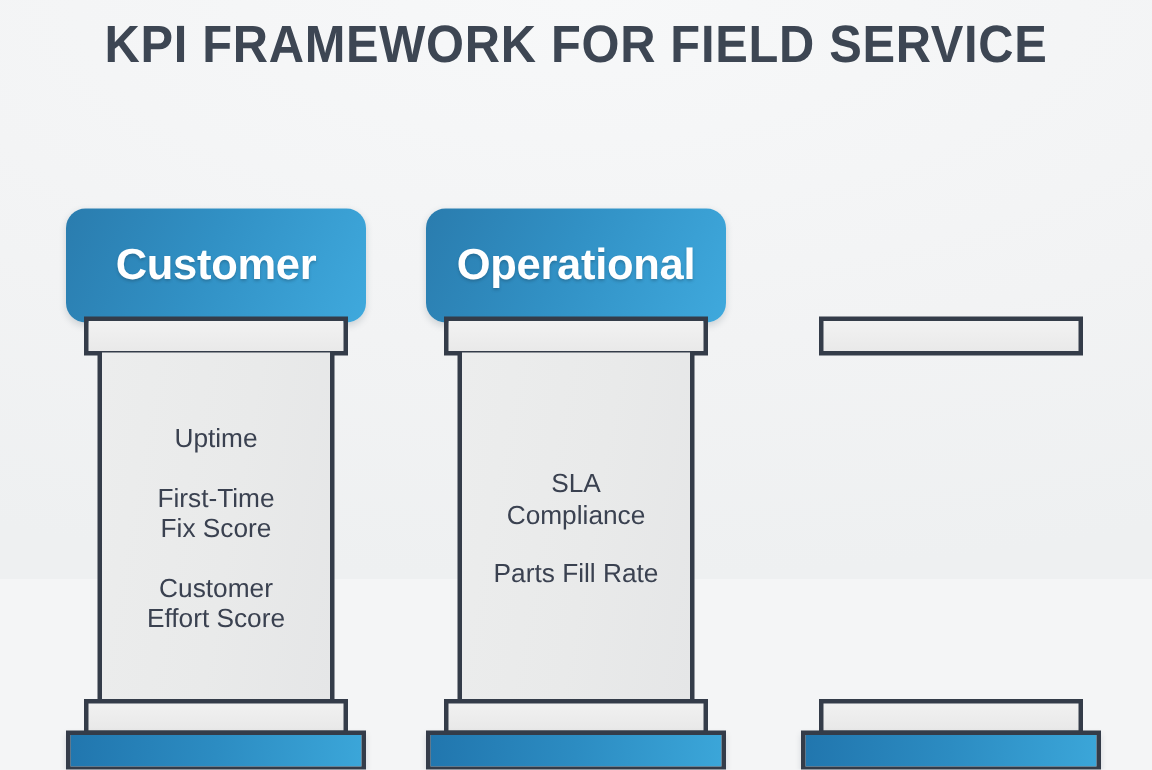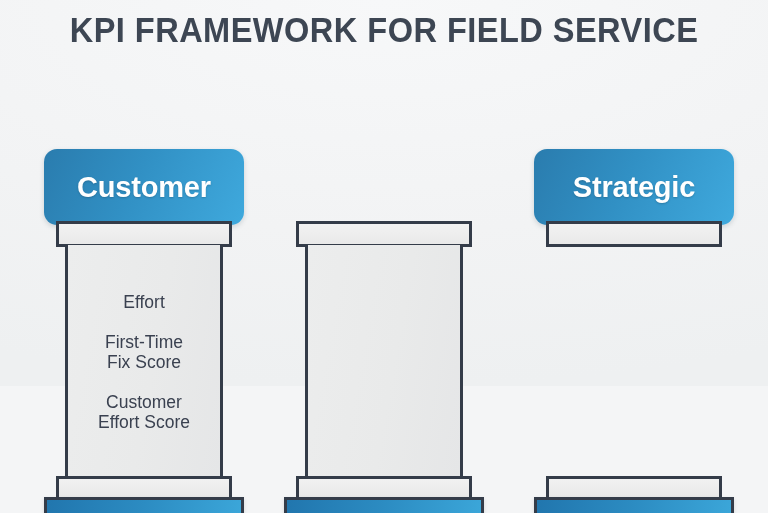--- a/index.html
+++ b/index.html
@@ -43,21 +43,21 @@
   #columns {
     position: absolute;
     top: 133px;
     left: 0;
     width: 768px;
     height: 360px;
   }
 
   .column {
     position: absolute;
-    top: 16px;
+    top: 6px;
     width: 200px;
     height: 360px;
   }
   .col-0 { left: 44px; }
   .col-1 { left: 284px; }
   .col-2 { left: 534px; }
 
   
   .cap-header {
     position: absolute;
@@ -160,44 +160,47 @@
 
   <div id="columns">
 
     <div class="column col-0">
       <div class="cap-header">
         <span class="cap-header-label">Customer</span>
       </div>
       <div class="abacus"></div>
       <div class="shaft">
         <div class="shaft-items">
-          <div class="metric">Effort</div>
+          <div class="metric">Uptime</div>
           <div class="metric">First-Time
 Fix Score</div>
           <div class="metric">Customer
 Effort Score</div>
         </div>
       </div>
       <div class="base-band"></div>
       <div class="plinth"></div>
     </div>
 
     <div class="column col-1">
+      <div class="cap-header">
+        <span class="cap-header-label">Operational</span>
+      </div>
       <div class="abacus"></div>
       <div class="shaft">
         <div class="shaft-items">
+          <div class="metric">SLA
+Compliance</div>
+          <div class="metric">Parts Fill Rate</div>
         </div>
       </div>
       <div class="base-band"></div>
       <div class="plinth"></div>
     </div>
 
     <div class="column col-2">
-      <div class="cap-header">
-        <span class="cap-header-label">Strategic</span>
-      </div>
       <div class="abacus"></div>
       <div class="base-band"></div>
       <div class="plinth"></div>
     </div>
 
   </div>
 </div>
 
 </body></html>

